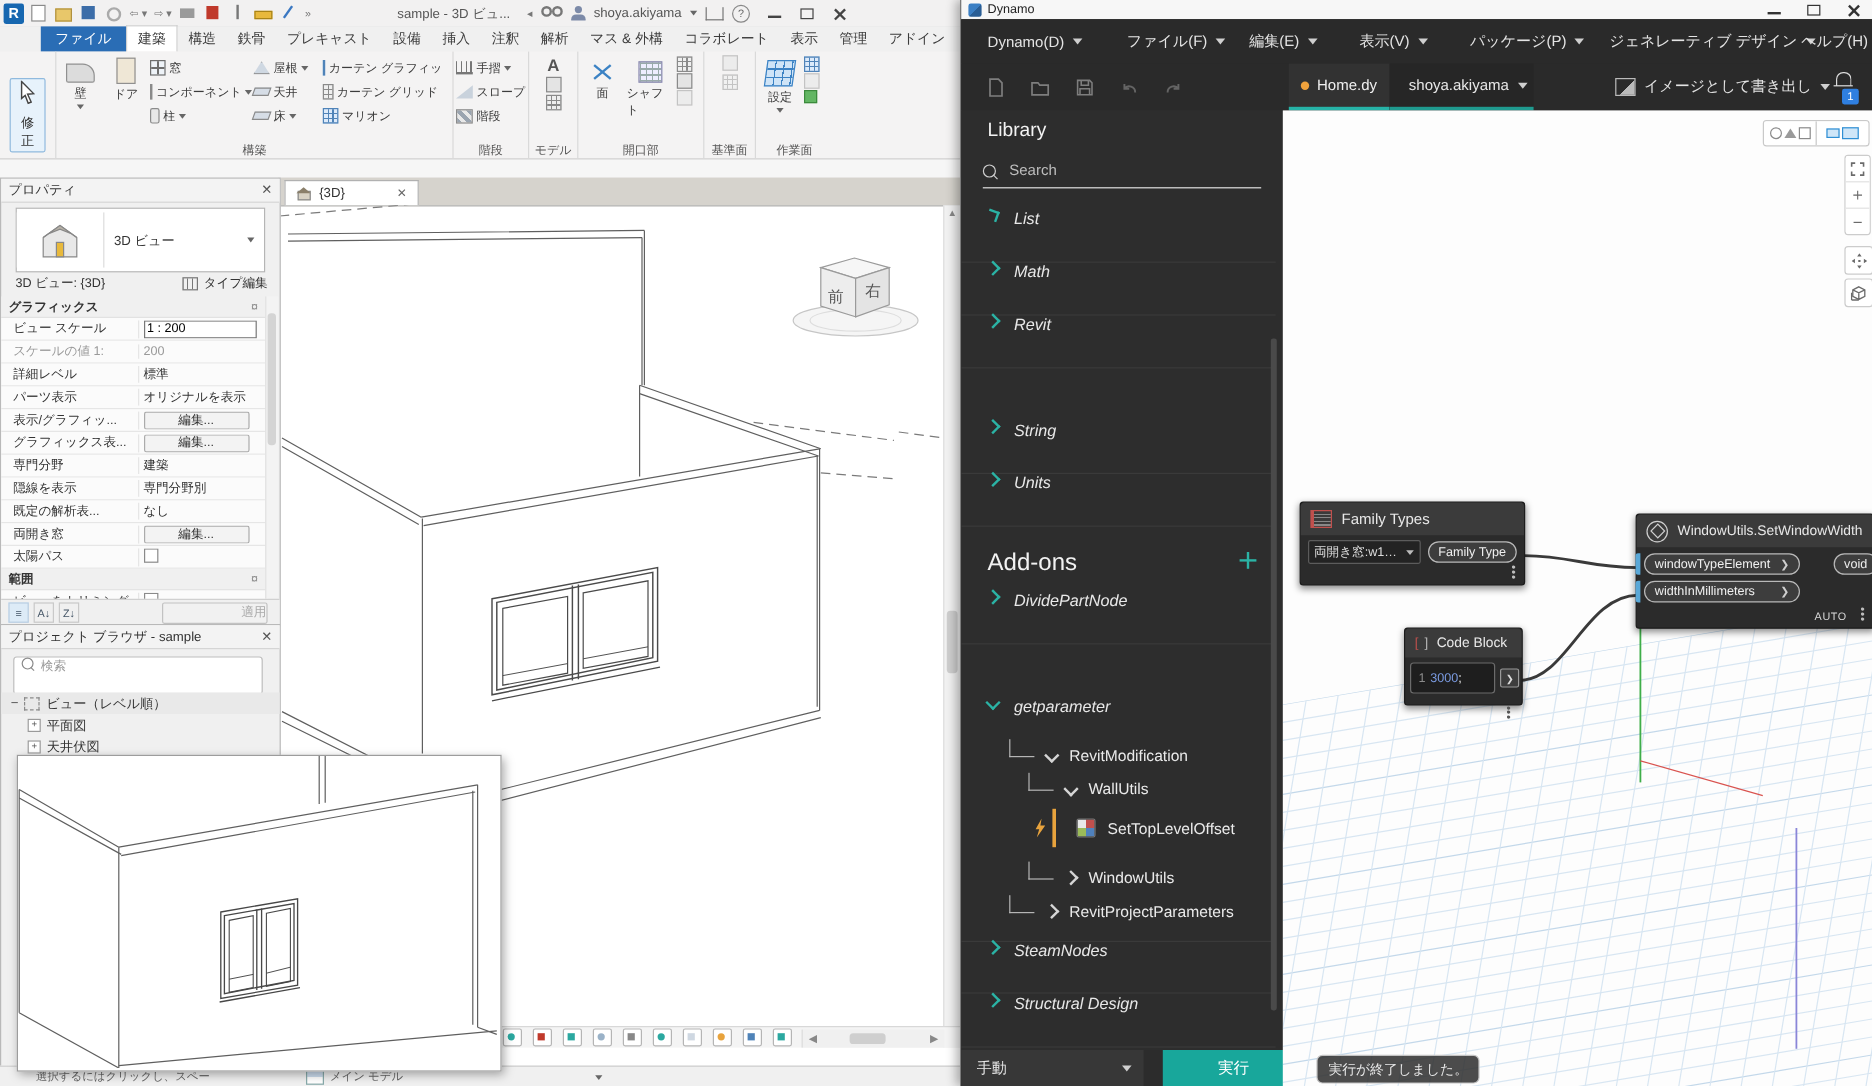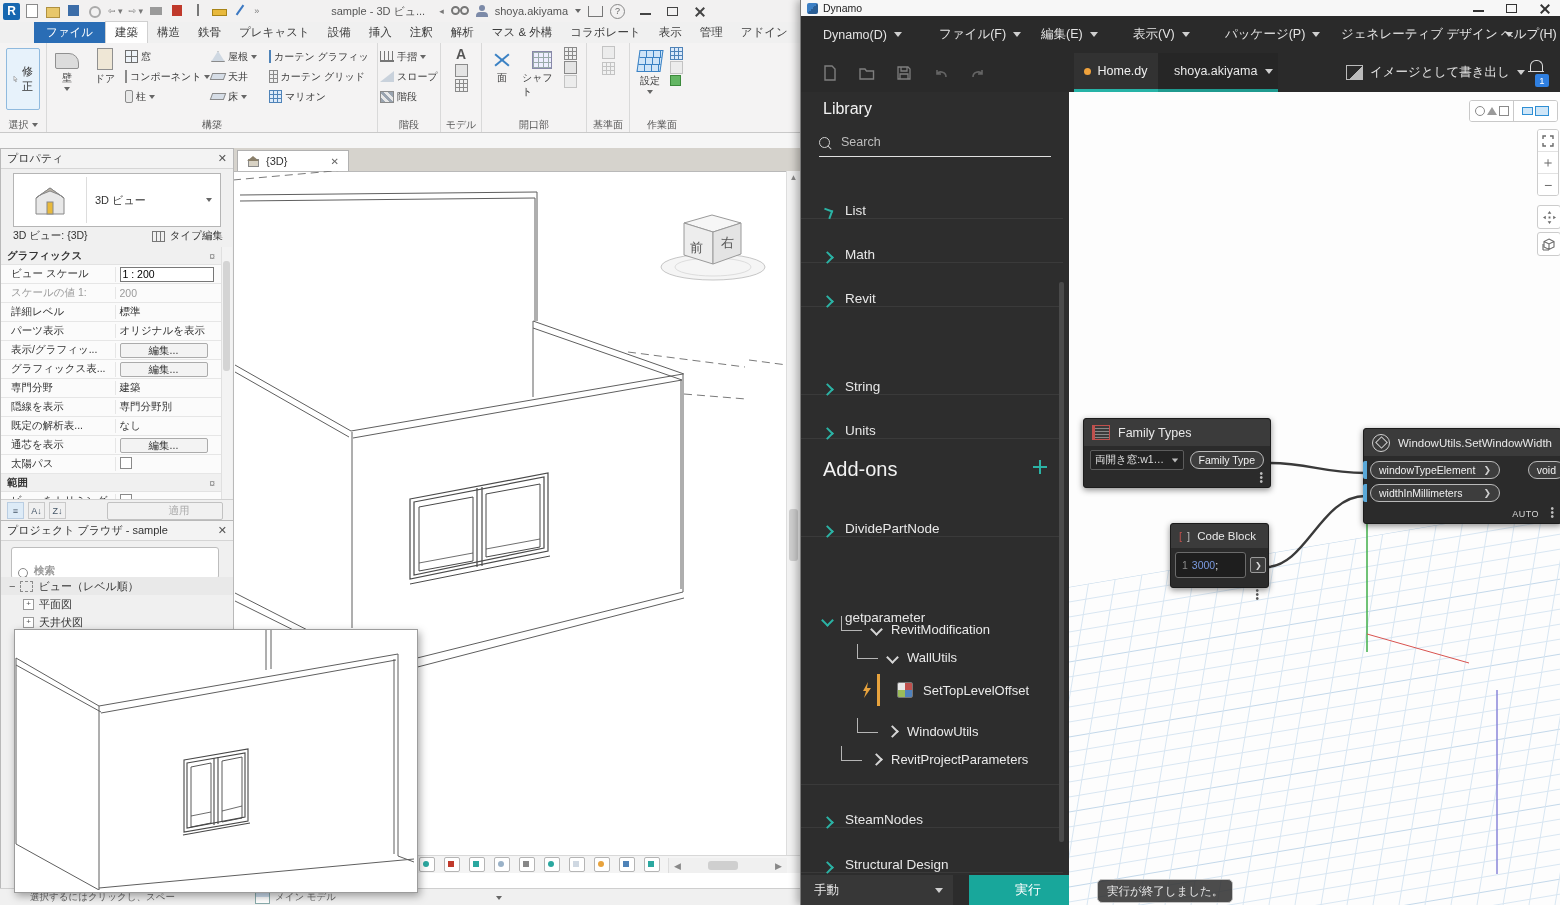--- a/index.html
+++ b/index.html
@@ -42,21 +42,21 @@
   .rtab.active{background:#fff;border:1px solid #d0d0d0;border-bottom:none;}
   .rtabs-more{margin-left:4px;color:#555;font-size:10px;padding-bottom:4px;}
   
   .r-ribbon{position:absolute;left:0;top:43px;width:800px;height:89px;background:#f4f3f3;border-bottom:1px solid #c9c9c9;display:flex;}
   .rp{display:flex;flex-direction:column;border-right:1px solid #d9d9d9;height:100%;}
   .rp-body{flex:1;display:flex;align-items:flex-start;padding:3px 2px 0;gap:2px;}
   .rp-label{height:14px;font-size:10px;color:#555;text-align:center;display:flex;align-items:center;justify-content:center;gap:3px;}
   .rbig{display:flex;flex-direction:column;align-items:center;width:36px;font-size:10px;color:#3c3c3c;gap:2px;padding-top:2px;}
   .rcol{display:flex;flex-direction:column;gap:1px;padding-top:1px;}
   .rsm{display:flex;align-items:center;gap:3px;font-size:10px;color:#3c3c3c;height:19px;white-space:nowrap;}
-  .modify-btn{display:flex;flex-direction:row;align-items:center;background:#e7f2fb;border:1px solid #90bade;border-radius:2px;width:34px;height:62px;justify-content:center;font-size:11px;color:#333;gap:4px;margin:2px;}
+  .modify-btn{display:flex;flex-direction:column;align-items:center;background:#e7f2fb;border:1px solid #90bade;border-radius:2px;width:34px;height:62px;justify-content:space-between;font-size:11px;color:#333;gap:4px;margin:19px;}
   .ic{display:inline-block;box-sizing:border-box;} .ic13{width:13px;height:13px;}
   .ic-wall{width:24px;height:16px;background:#dcdcdc;border:1px solid #909090;border-radius:0 10px 2px 2px;margin-top:5px;}
   .ic-door{width:16px;height:22px;background:#efe7d6;border:1px solid #909090;}
   .ic-window{border:1px solid #6e6e6e;background:
      linear-gradient(#0000 44%,#6e6e6e 44% 56%,#0000 56%),
      linear-gradient(90deg,#0000 44%,#6e6e6e 44% 56%,#0000 56%),#eef3f8;}
   .ic-box{border:1px solid #8a8a8a;background:#e4e4e4;}
   .ic-col{width:8px;height:13px;border:1px solid #8a8a8a;background:#e8e8e8;border-radius:2px;}
   .ic-roof{width:14px;height:11px;background:#cfd8e2;border:1px solid #8a8a8a;clip-path:polygon(0 100%,50% 0,100% 100%);}
   .ic-slab{width:14px;height:7px;background:#d6dde6;border:1px solid #8a8a8a;transform:skewX(-20deg);}
@@ -97,25 +97,25 @@
   .prow{height:18px;display:flex;align-items:center;border-bottom:1px solid #e6e6e6;background:#fbfbfb;}
   .prow .pl{width:104px;padding-left:10px;overflow:hidden;white-space:nowrap;}
   .prow .pv{width:104px;padding-left:4px;overflow:hidden;white-space:nowrap;border-left:1px solid #e6e6e6;}
   .pv input{width:88px;height:13px;border:1px solid #777;font-size:10.5px;font-family:inherit;padding:0 2px;}
   .pbtn{display:inline-block;width:86px;text-align:center;border:1px solid #ababab;background:#f3f3f3;border-radius:2px;line-height:13px;}
   .pchk{width:10px;height:10px;border:1px solid #8a8a8a;background:#fff;display:inline-block;}
   .gray{color:#9a9a9a;}
   .props-foot{position:absolute;left:0;bottom:0;width:100%;height:22px;border-top:1px solid #d0d0d0;display:flex;align-items:center;padding-left:6px;gap:4px;background:#f0f0f0;box-sizing:border-box;}
   .sortic{width:15px;height:15px;border:1px solid #b9cde2;background:#ddebf7;font-size:9px;color:#456;display:flex;align-items:center;justify-content:center;}
   .sortic.plain{background:#f0f0f0;border-color:#c9c9c9;}
-  .apply-btn{margin-left:auto;margin-right:10px;width:86px;height:16px;border:1px solid #c2c2c2;background:#f1f1f1;color:#aaa;text-align:center;line-height:15px;border-radius:2px;padding-left:28px;}
+  .apply-btn{margin-left:auto;margin-right:10px;width:86px;height:16px;border:1px solid #c2c2c2;background:#f1f1f1;color:#aaa;text-align:right;line-height:15px;border-radius:2px;}
   .pscroll{position:absolute;right:1px;top:98px;width:10px;height:252px;background:#f3f3f3;border-left:1px solid #e0e0e0;}
   .pscroll .thumb{position:absolute;left:1px;top:14px;width:7px;height:110px;background:#d4d4d4;border-radius:3px;}
   #browser{left:0;top:520px;width:232px;height:385px;}
-  .searchbox{position:absolute;left:10px;top:26px;width:208px;height:32px;border:1px solid #bdbdbd;background:#fff;border-radius:3px;display:flex;align-items:flex-end;gap:6px;padding-left:6px;box-sizing:border-box;color:#9a9a9a;font-weight:bold;}
+  .searchbox{position:absolute;left:10px;top:26px;width:208px;height:32px;border:1px solid #bdbdbd;background:#fff;border-radius:3px;display:flex;align-items:flex-start;gap:6px;padding-left:6px;box-sizing:border-box;color:#9a9a9a;}
   .mag{width:8px;height:8px;border:1.5px solid #8a8a8a;border-radius:50%;position:relative;}
   .mag:after{content:"";position:absolute;width:4px;border-top:1.5px solid #8a8a8a;transform:rotate(45deg);left:6px;top:8px;}
   .tree{position:absolute;left:0;top:56px;width:100%;font-size:11px;}
   .trow{height:18px;display:flex;align-items:center;gap:5px;padding-left:8px;}
   .trow.root{background:#e9e9e9;}
   .texp{width:9px;height:9px;border:1px solid #9a9a9a;background:#fff;font-size:8px;line-height:7px;text-align:center;color:#555;}
   .tic{width:11px;height:9px;border:1px dashed #8a8a8a;}
   
   #rcanvas{position:absolute;left:232px;top:148px;width:568px;height:740px;background:#fff;border-left:1px solid #b9b9b9;}
   .vtabbar{position:absolute;left:0;top:0;width:100%;height:23px;background:#d6d3cd;border-bottom:1px solid #b9b9b9;display:flex;}
@@ -172,21 +172,21 @@
   .bell:after{content:"";position:absolute;left:0;top:12px;width:16px;border-top:1.5px solid #ddd;}
   .badge{position:absolute;left:734px;top:21px;min-width:12px;height:13px;background:#2f7fe0;color:#fff;font-size:9.5px;text-align:center;line-height:13px;border-radius:2px;padding:0 1px;}
   
   #dlib{position:absolute;left:0;top:92px;width:268px;height:783px;background:#2d2d2d;color:#e8e8e8;overflow:hidden;}
   .lib-title{position:absolute;left:22px;top:8px;font-size:16px;color:#f2f2f2;}
   .lib-search{position:absolute;left:18px;top:42px;width:232px;border-bottom:1px solid #e0e0e0;display:flex;align-items:center;gap:9px;padding-bottom:6px;}
   .mag-w{width:9px;height:9px;border:1.5px solid #cfcfcf;border-radius:50%;position:relative;}
   .mag-w:after{content:"";position:absolute;width:5px;border-top:1.5px solid #cfcfcf;transform:rotate(45deg);left:7px;top:9px;}
   .lib-search input{background:none;border:none;outline:none;color:#ddd;font-size:12.5px;width:180px;font-family:inherit;}
   .lib-search input::placeholder{color:#bdbdbd;}
-  .librow{position:absolute;left:0;width:262px;height:44px;display:flex;align-items:flex-end;gap:13px;padding-left:22px;border-bottom:1px solid #3a3a3a;box-sizing:border-box;font-size:13.5px;}
+  .librow{position:absolute;left:0;width:262px;height:44px;display:flex;align-items:flex-start;gap:13px;padding-left:22px;border-bottom:1px solid #3a3a3a;box-sizing:border-box;font-size:13.5px;font-style:italic;}
   .chev-t{width:7px;height:7px;border-right:2px solid #2bb3a5;border-bottom:2px solid #2bb3a5;transform:rotate(-45deg);}
   .chev-t.open{transform:rotate(45deg);}
   .addons-title{position:absolute;left:22px;font-size:20px;color:#f2f2f2;}
   .plus-t{position:absolute;left:232px;width:14px;height:14px;}
   .plus-t:before{content:"";position:absolute;left:6px;top:0;height:14px;border-left:2px solid #2bb3a5;}
   .plus-t:after{content:"";position:absolute;top:6px;width:14px;border-top:2px solid #2bb3a5;}
   .subrow{position:absolute;display:flex;align-items:center;gap:10px;font-size:13px;color:#eaeaea;}
   .elbow{width:20px;height:14px;border-left:1.5px solid #b5b5b5;border-bottom:1.5px solid #b5b5b5;margin-top:-12px;}
   .chev-w{width:7px;height:7px;border-right:2px solid #d5d5d5;border-bottom:2px solid #d5d5d5;transform:rotate(-45deg);}
   .chev-w.open{transform:rotate(45deg);}
@@ -627,21 +627,21 @@
           </div>
         <div class="prow">
             <span class="pl">隠線を表示</span>
             <span class="pv">専門分野別</span>
           </div>
         <div class="prow">
             <span class="pl">既定の解析表...</span>
             <span class="pv">なし</span>
           </div>
         <div class="prow">
-            <span class="pl">通芯を表示</span>
+            <span class="pl">両開き窓</span>
             <span class="pv"><span class="pbtn">編集...</span></span>
           </div>
         <div class="prow">
             <span class="pl">太陽パス</span>
             <span class="pv"><span class="pchk"></span></span>
           </div>
         <div class="psec">
             <span>範囲</span>
             <span style="font-weight:normal;color:#888;">¤</span>
           </div>

